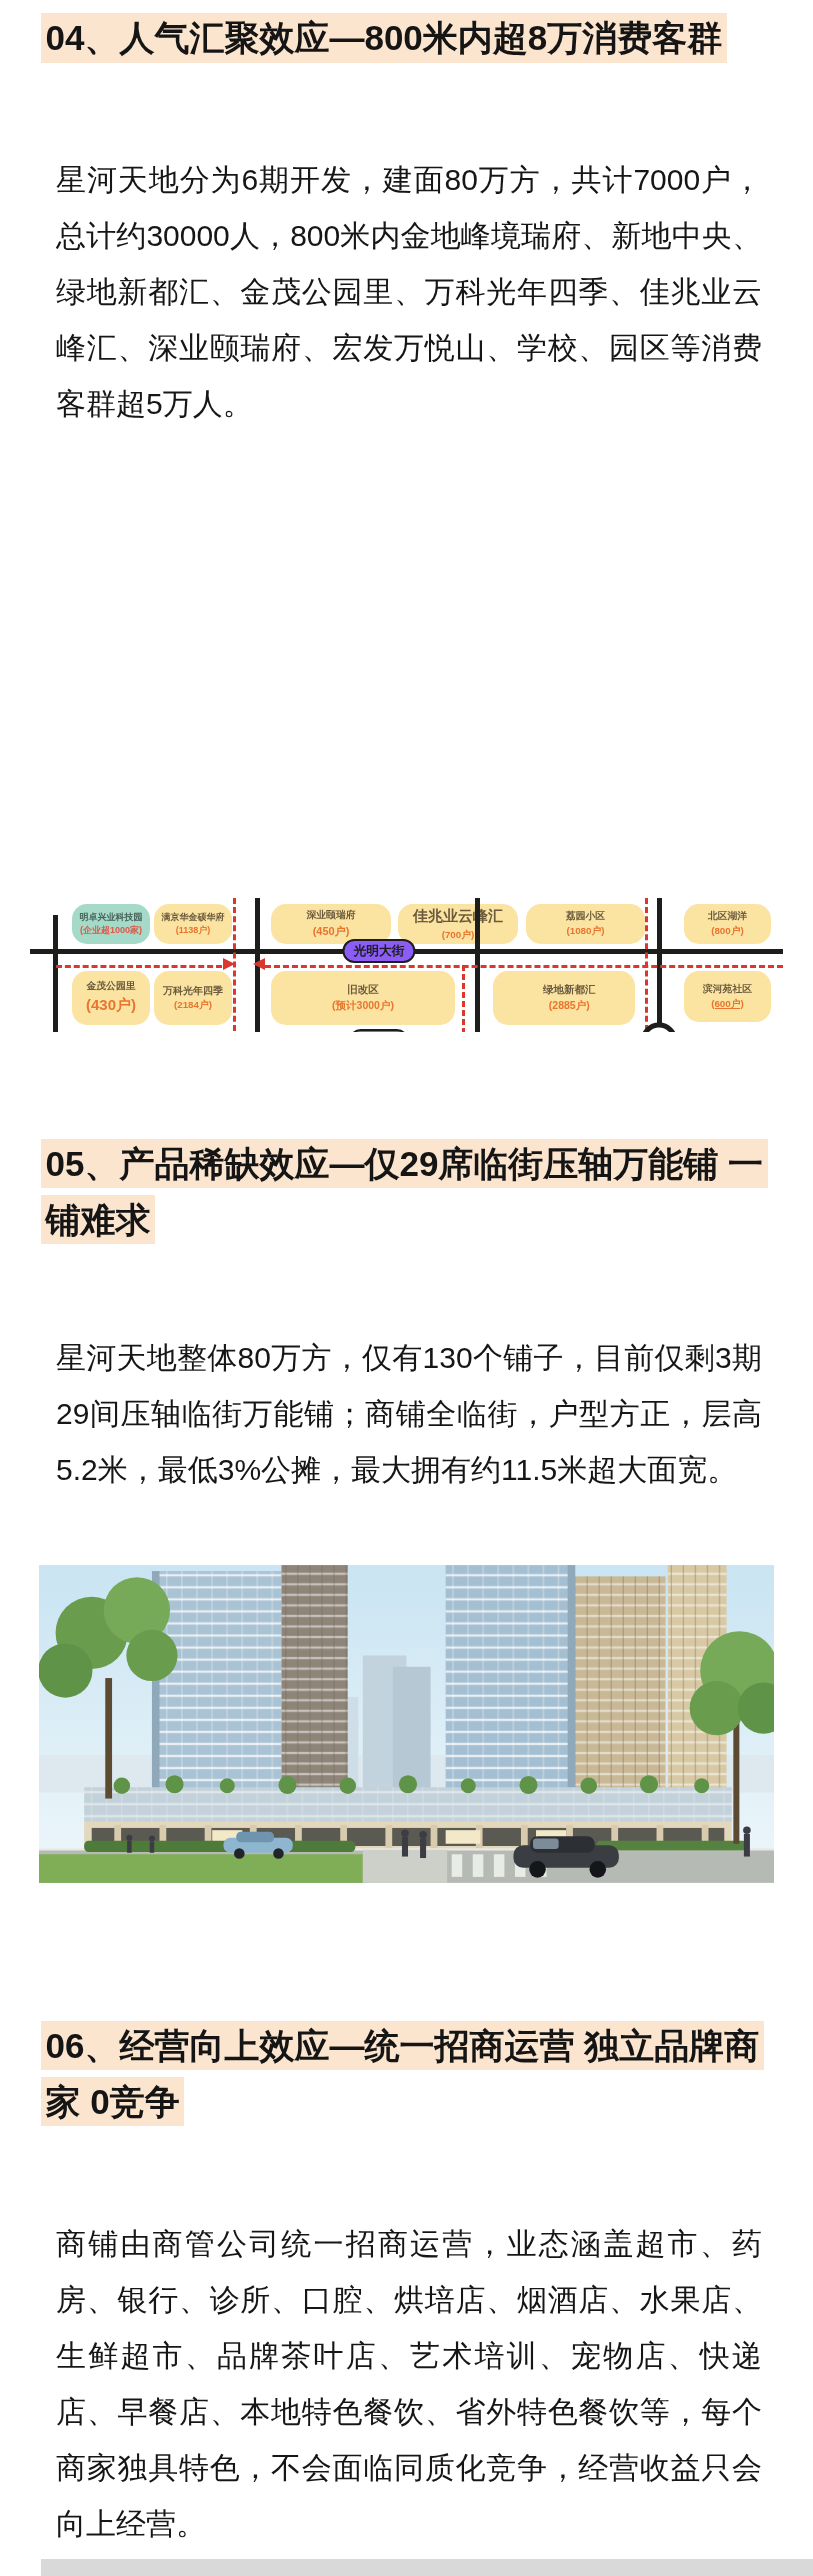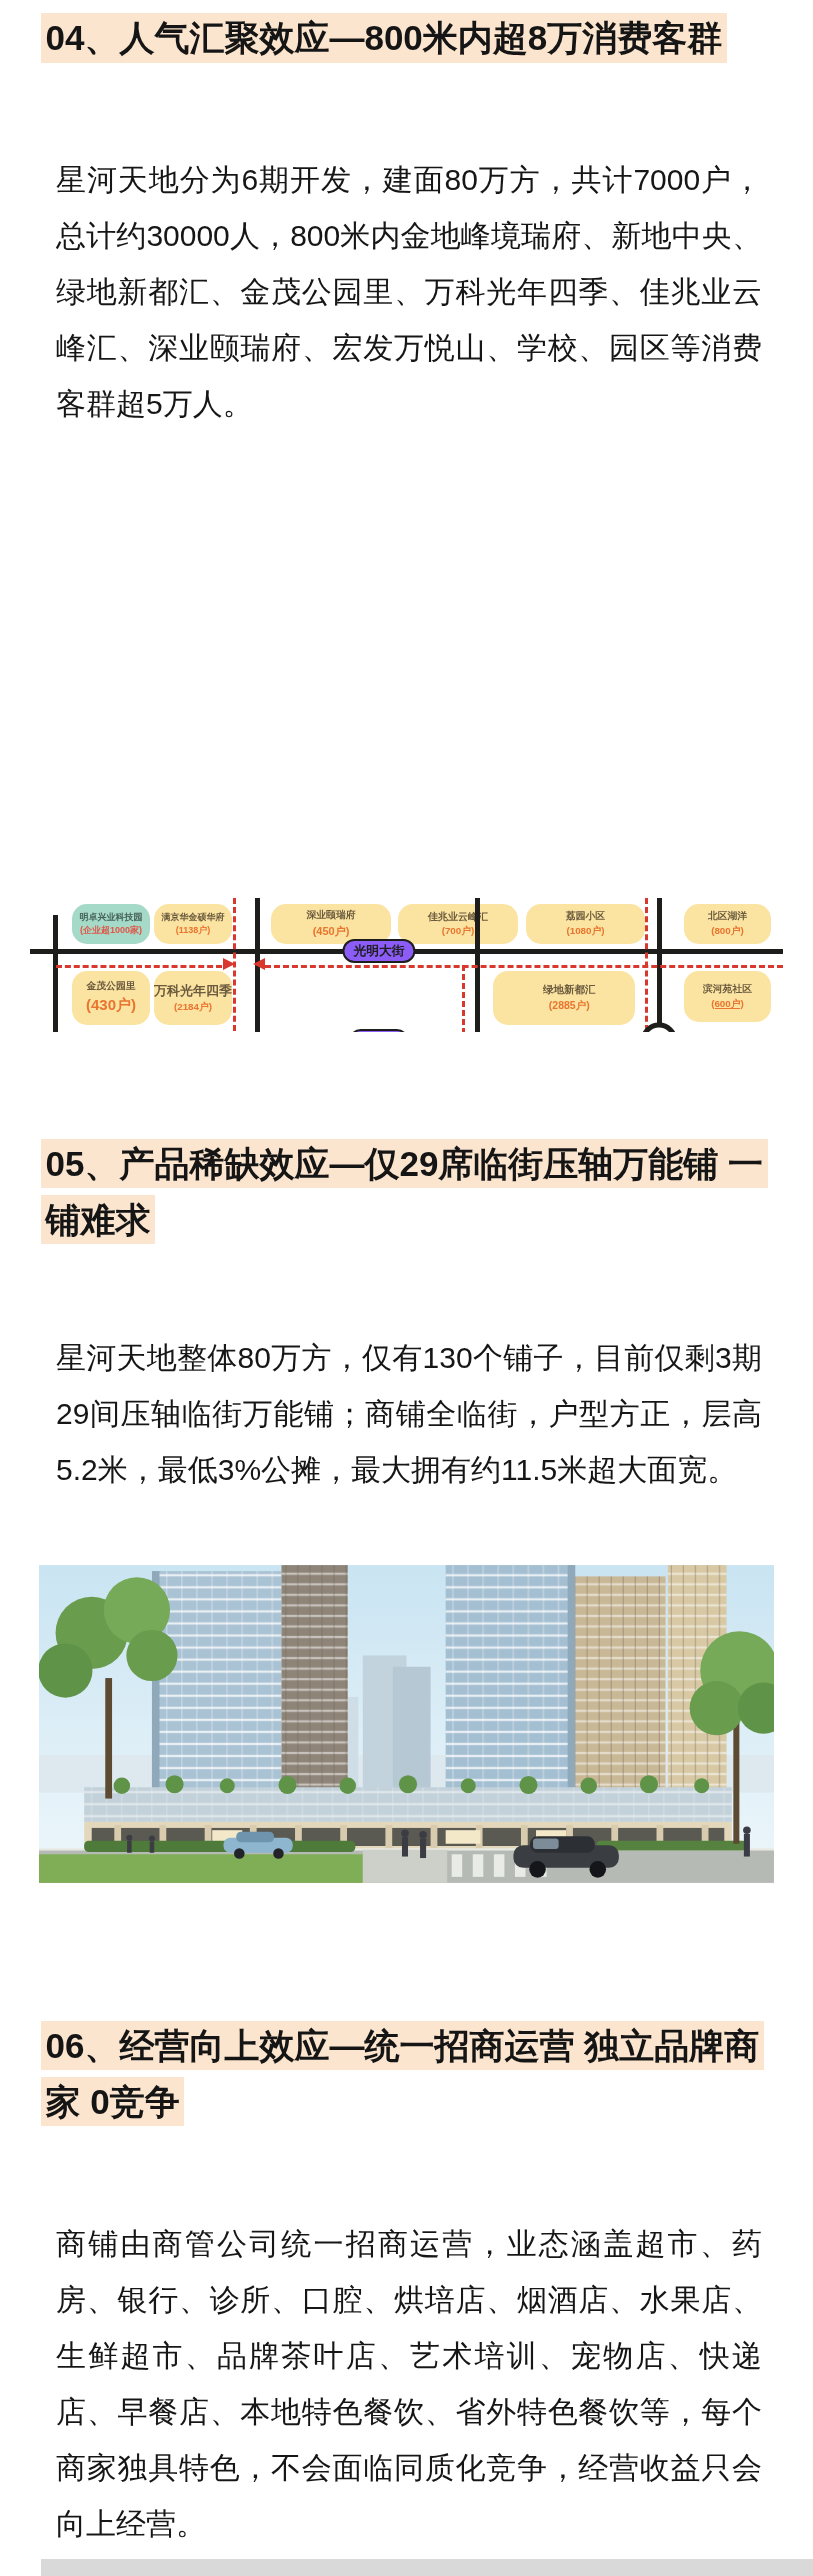--- a/index.html
+++ b/index.html
@@ -65,38 +65,42 @@
     </div>
     <div class="blk c-yellow" style="left: 154px; top: 456px; width: 78px; height: 40px;">
       <div class="bn" style="font-size: 9px;">满京华金硕华府</div>
       <div class="bc" style="font-size: 9px;">(1138户)</div>
     </div>
     <div class="blk c-yellow" style="left: 271px; top: 456px; width: 120px; height: 40px;">
       <div class="bn" style="font-size: 9.8px;">深业颐瑞府</div>
       <div class="bc" style="font-size: 11px;">(450户)</div>
     </div>
     <div class="blk c-yellow" style="left: 398px; top: 456px; width: 120px; height: 40px;">
-      <div class="bn" style="font-size: 10px;">佳兆业云峰汇</div>
+      <div class="bn" style="font-size: 15px;">佳兆业云峰汇</div>
       <div class="bc" style="font-size: 9.8px;">(700户)</div>
     </div>
     <div class="blk c-yellow" style="left: 526px; top: 456px; width: 119px; height: 40px;">
       <div class="bn" style="font-size: 9.8px;">荔园小区</div>
       <div class="bc" style="font-size: 9.8px;">(1080户)</div>
     </div>
     <div class="blk c-yellow" style="left: 684px; top: 456px; width: 87px; height: 40px;">
       <div class="bn" style="font-size: 9.8px;">北区湖洋</div>
       <div class="bc" style="font-size: 9.8px;">(800户)</div>
     </div>
     <div class="blk c-yellow" style="left: 72px; top: 523px; width: 78px; height: 54px;">
       <div class="bn" style="font-size: 9.8px;">金茂公园里</div>
       <div class="bc" style="font-size: 15px;">(430户)</div>
     </div>
     <div class="blk c-yellow" style="left: 154px; top: 523px; width: 78px; height: 54px;">
-      <div class="bn" style="font-size: 13px; text-align: center;">万科光年四季</div>
+      <div class="bn" style="font-size: 10px; text-align: center;">万科光年四季</div>
       <div class="bc" style="font-size: 9.8px;">(2184户)</div>
+    </div>
+    <div class="blk c-yellow" style="left: 271px; top: 523px; width: 184px; height: 54px;">
+      <div class="bn">旧改区</div>
+      <div class="bc">(预计3000户)</div>
     </div>
     <div class="blk c-yellow" style="left: 493px; top: 523px; width: 142px; height: 54px; padding-left: 12px;">
       <div class="bn">绿地新都汇</div>
       <div class="bc">(2885户)</div>
     </div>
     <div class="blk c-yellow" style="left: 684px; top: 523px; width: 87px; height: 51px;">
       <div class="bn" style="font-size: 9.8px;">滨河苑社区</div>
       <div class="bc" style="font-size: 9.8px; text-decoration: underline;">(600户)</div>
     </div>
     <div class="rh" style="left: 30px; top: 501px; width: 753px;"></div>

